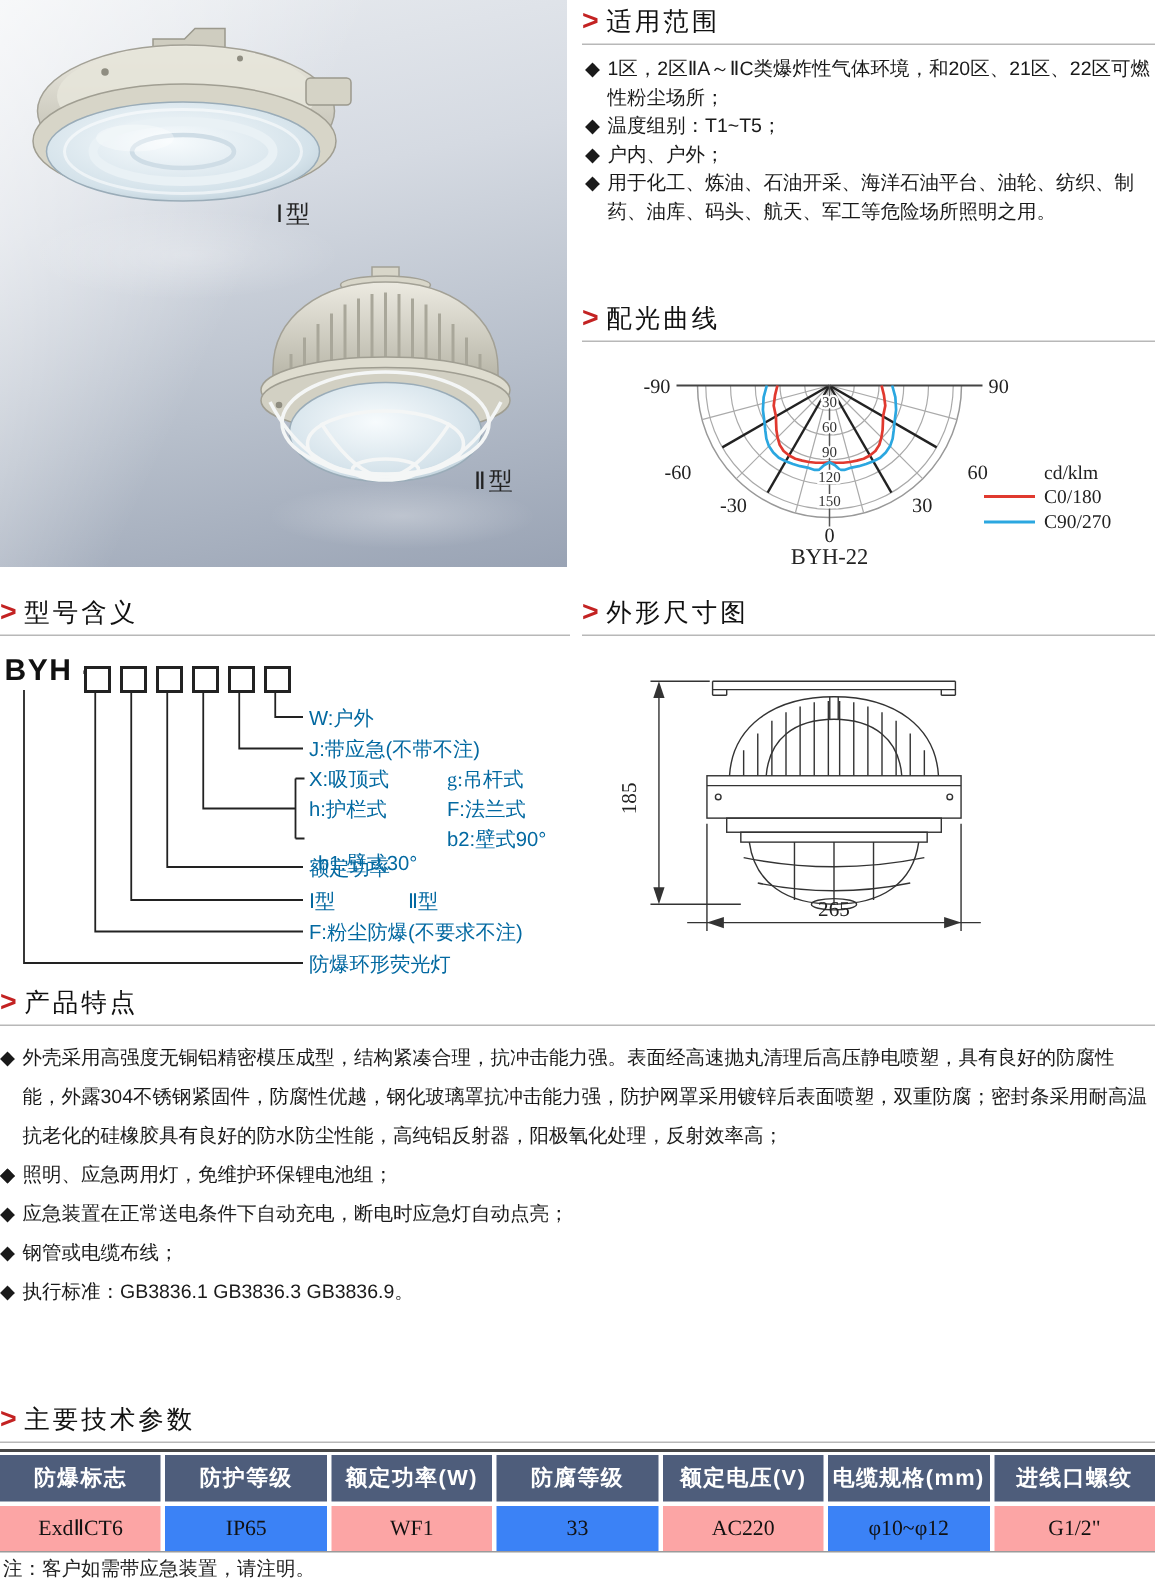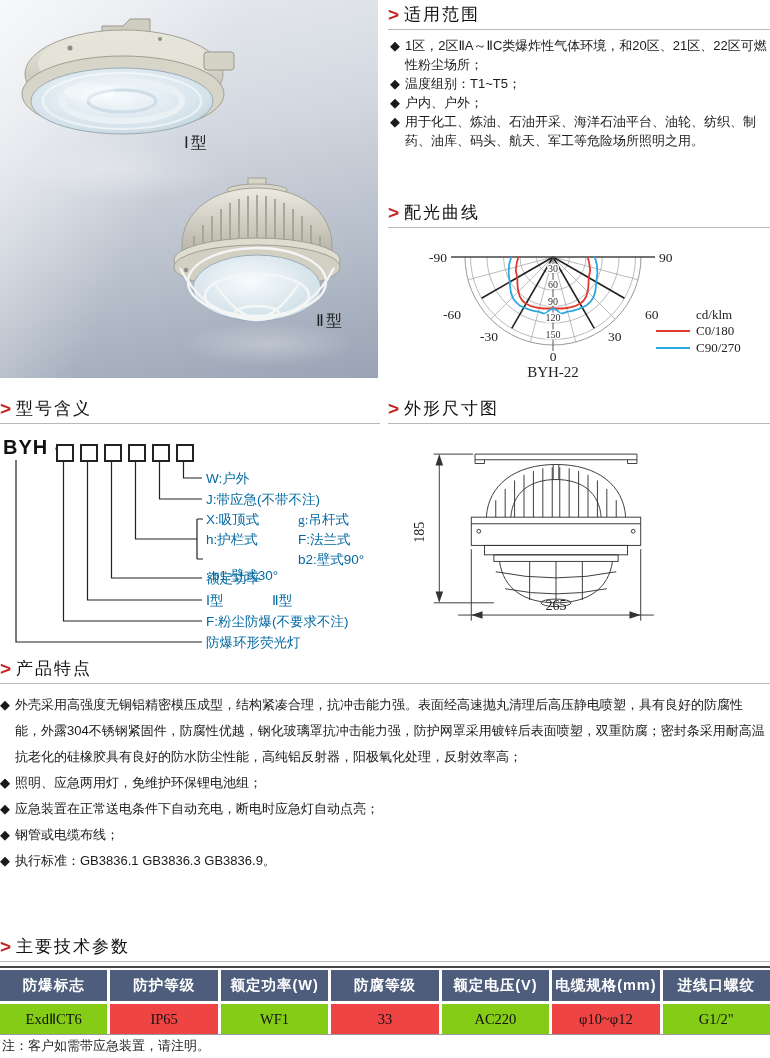--- a/index.html
+++ b/index.html
@@ -37,22 +37,22 @@
   .ll{font-family:"Liberation Serif",serif;font-size:13px;fill:#222;}
   .dimtxt{font-family:"Liberation Serif",serif;font-size:15px;fill:#222;text-anchor:middle;}
   
   .spec{position:absolute;left:0;top:966px;width:770px;border-top:2px solid #474747;padding-top:2px;}
   .trow{display:grid;grid-template-columns:repeat(7,1fr);column-gap:3px;}
   .tbodyrow{margin-top:3px;border-bottom:0;}
   .spec-wrap-line{border-bottom:1px solid #9a9a9a;}
   .th{background:#4e5d7b;color:#fff;font-weight:bold;font-size:14.5px;height:31px;
       display:flex;align-items:center;justify-content:center;letter-spacing:1px;}
   .td{font-family:"Liberation Serif",serif;font-size:14.5px;height:30px;
-      display:flex;align-items:center;justify-content:center;color:#111;background:#84cc16;}
-  .td.alt{background:#ef4444;}
+      display:flex;align-items:center;justify-content:center;color:#111;background:#fca5a5;}
+  .td.alt{background:#3b82f6;}
   .note{position:absolute;left:2px;top:1037px;font-size:13px;color:#222;}
   svg{display:block;}
 </style>
 </head>
 <body>
 
 <div class="page">
 
   <div class="photo">
     <div class="refl" style="left:18px;top:140px;width:210px;height:60px;"></div>

